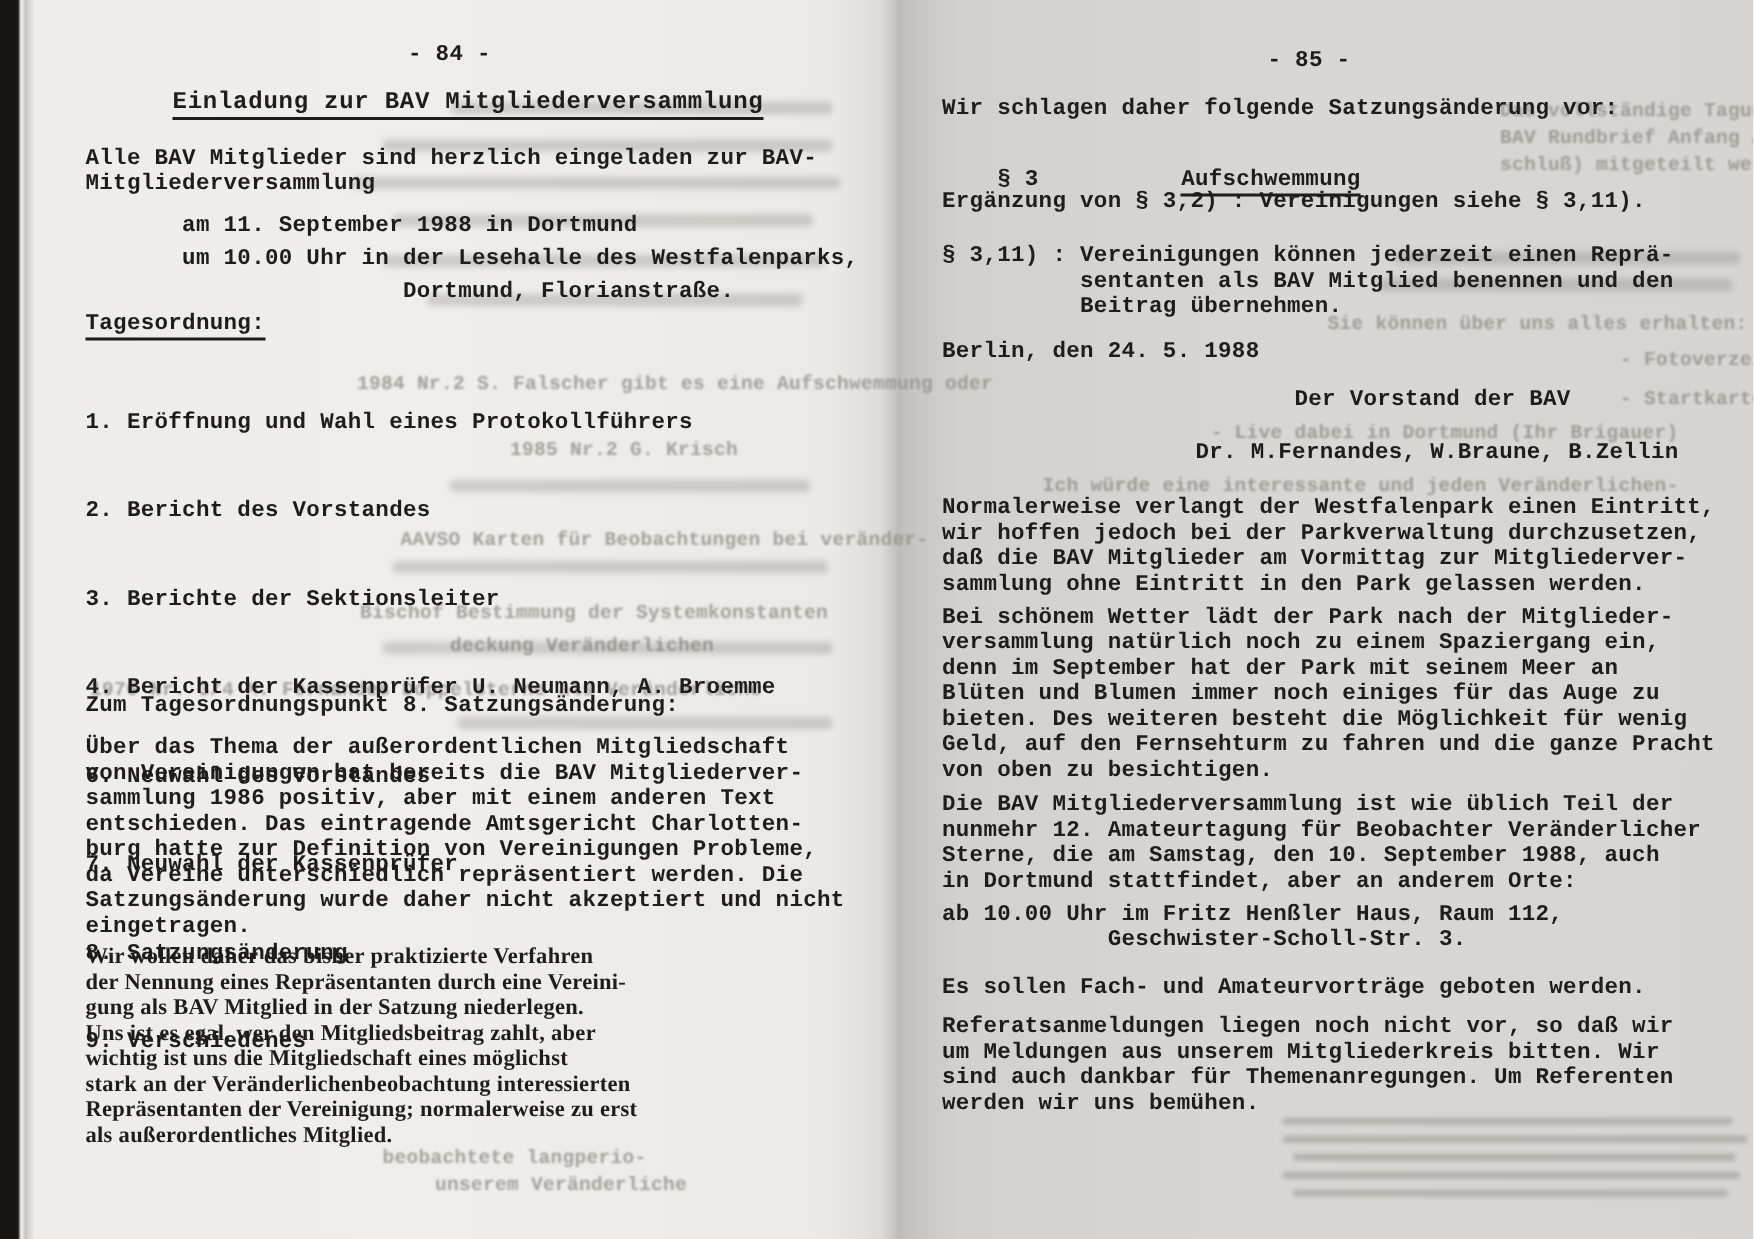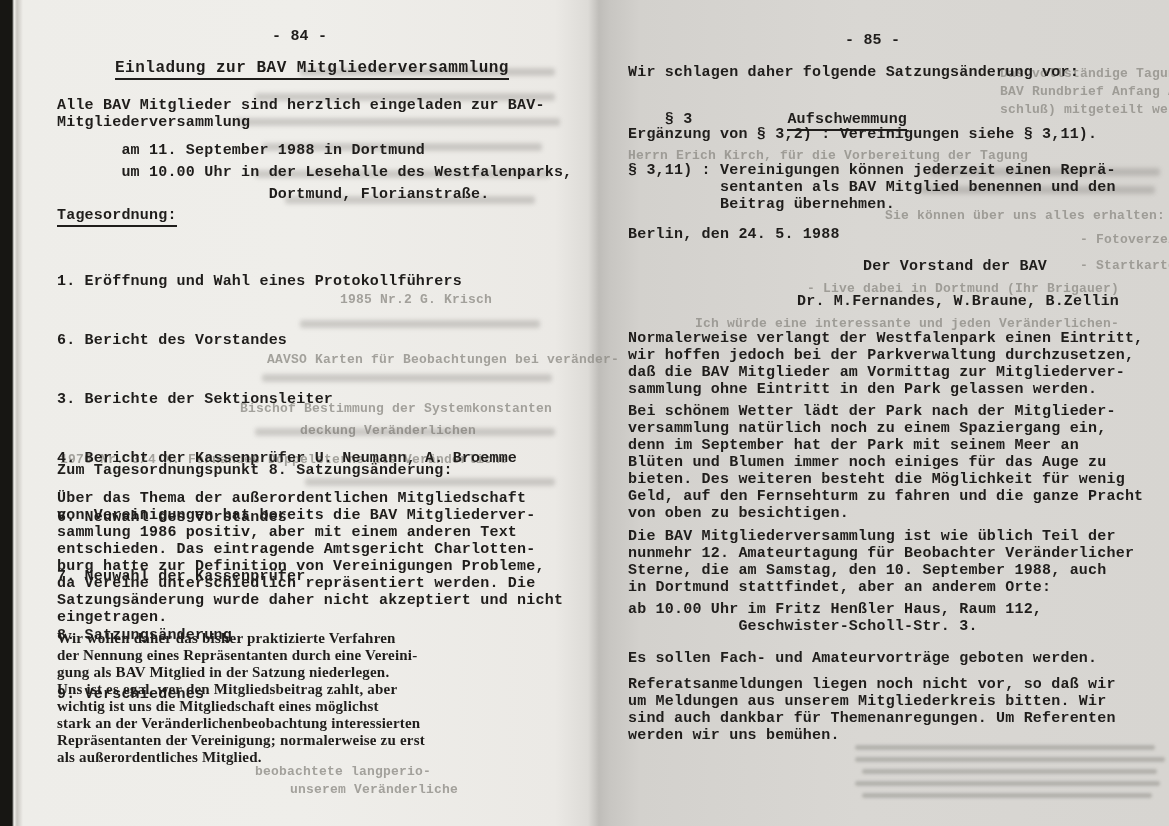--- a/index.html
+++ b/index.html
@@ -34,32 +34,32 @@
     position:absolute; height:8px;
     background:rgba(104,102,96,.26); filter:blur(2.2px); border-radius:3px;
   }
   .smudge.small { height:5px; background:rgba(104,102,96,.32); filter:blur(1.4px); }
 </style>
 </head>
 <body>
 
 <div class="scan">
 
+  <div class="ghost" style="left:238px; top:248px;">1984 Nr.2 S. Falscher gibt es eine Aufschwemmung oder</div>
   <div class="ghost" style="left:340px; top:292px;">1985 Nr.2 G. Krisch</div>
   <div class="ghost" style="left:267px; top:352px;">AAVSO Karten für Beobachtungen bei veränder-</div>
   <div class="ghost" style="left:240px; top:401px;">Bischof Bestimmung der Systemkonstanten</div>
   <div class="ghost" style="left:300px; top:423px;">deckung Veränderlichen</div>
   <div class="ghost" style="left:60px; top:452px;">1976 Nr. 3/4 M. Fernandes Doppelsterne als Veränderliche</div>
   <div class="ghost" style="left:255px; top:764px;">beobachtete langperio-</div>
   <div class="ghost" style="left:290px; top:782px;">unserem Veränderliche</div>
 
   <div class="ghost" style="left:1000px; top:66px;">Das vollständige Tagungsprogramm soll im</div>
   <div class="ghost" style="left:1000px; top:84px;">BAV Rundbrief Anfang August (der Redaktions-</div>
   <div class="ghost" style="left:1000px; top:102px;">schluß) mitgeteilt werden.</div>
-  <div class="ghost" style="left:628px; top:148px;">Herrn Erich Kirch, für die Vorbereitung der Tagung</div>
   <div class="ghost" style="left:885px; top:208px;">Sie können über uns alles erhalten:</div>
   <div class="ghost" style="left:1080px; top:232px;">- Fotoverzeichnis</div>
   <div class="ghost" style="left:1080px; top:258px;">- Startkarten</div>
   <div class="ghost" style="left:807px; top:281px;">- Live dabei in Dortmund (Ihr Brigauer)</div>
   <div class="ghost" style="left:695px; top:316px;">Ich würde eine interessante und jeden Veränderlichen-</div>
 
   <div class="smudge" style="left:300px; top:68px;  width:255px;"></div>
   <div class="smudge" style="left:255px; top:93px;  width:300px;"></div>
   <div class="smudge" style="left:235px; top:118px; width:325px;"></div>
   <div class="smudge" style="left:262px; top:143px; width:280px;"></div>
@@ -85,21 +85,21 @@
 Mitgliederversammlung</div>
 
   <div class="tw eventlines" style="left:57px; top:140px;">       am 11. September 1988 in Dortmund
        um 10.00 Uhr in der Lesehalle des Westfalenparks,
                        Dortmund, Florianstraße.</div>
 
   <div class="tw" style="left:57px; top:207px;"><span class="u">Tagesordnung:</span></div>
 
   <div class="tw agenda" style="left:57px; top:239px;">
     <div>1. Eröffnung und Wahl eines Protokollführers</div>
-    <div>6. Bericht des Vorstandes</div>
+    <div>2. Bericht des Vorstandes</div>
     <div>3. Berichte der Sektionsleiter</div>
     <div>4. Bericht der Kassenprüfer U. Neumann, A. Broemme</div>
     <div>6. Neuwahl des Vorstandes</div>
     <div>7. Neuwahl der Kassenprüfer</div>
     <div>8. Satzungsänderung</div>
     <div>9. Verschiedenes</div>
   </div>
 
   <div class="tw" style="left:57px; top:462px;">Zum Tagesordnungspunkt 8. Satzungsänderung:</div>
 

